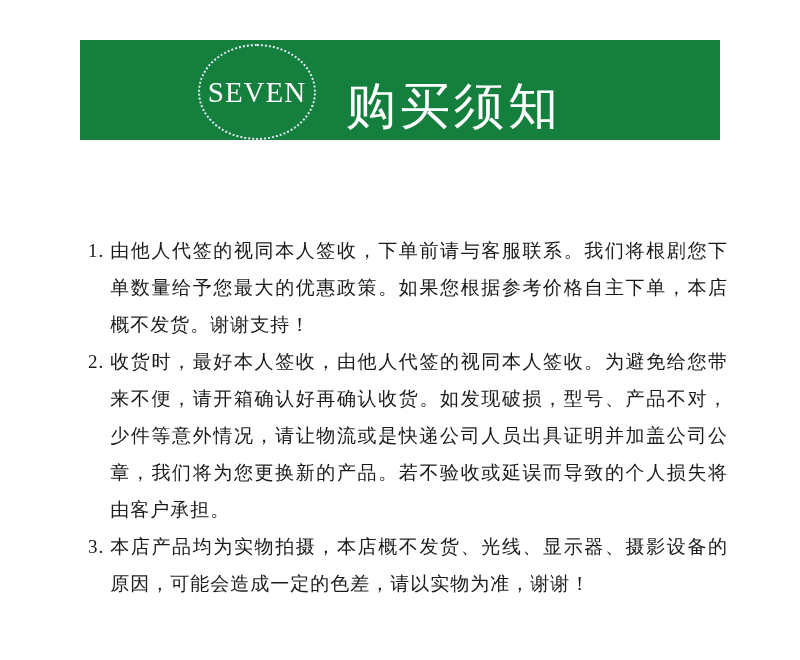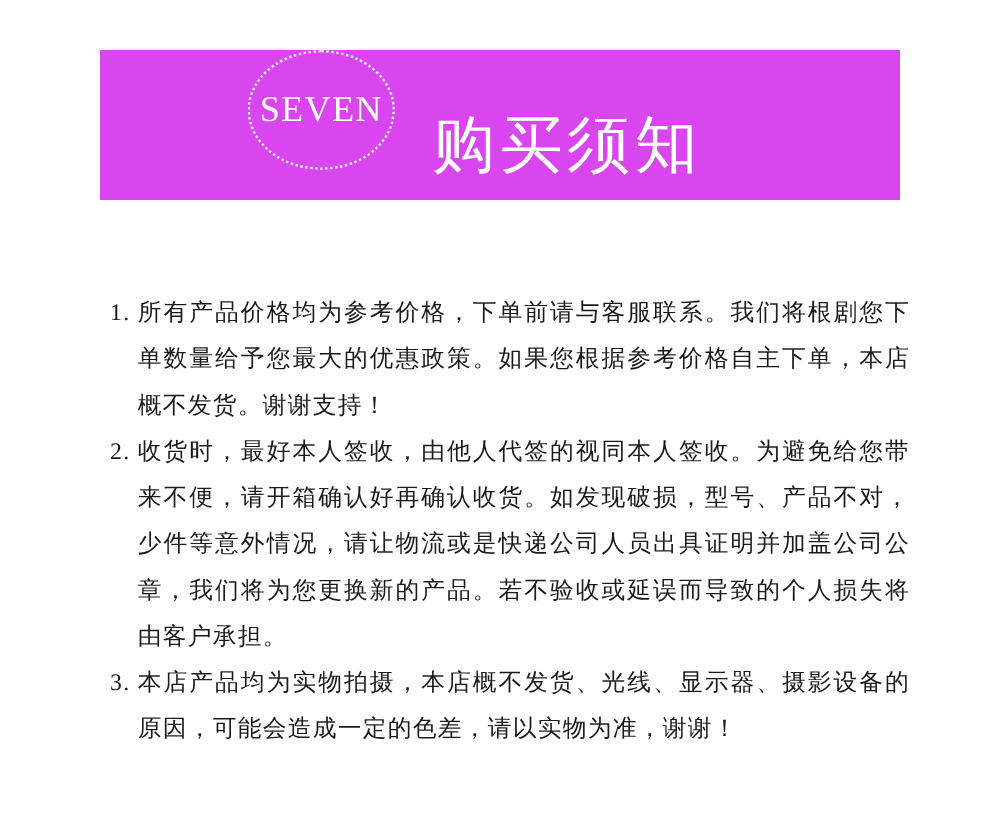--- a/index.html
+++ b/index.html
@@ -17,24 +17,24 @@
     position: relative;
     width: 800px;
     height: 660px;
     background: #ffffff;
   }
   .banner {
     position: absolute;
     left: 80px;
     top: 40px;
     width: 640px;
-    height: 120px;
-    background: #d946ef;
+    height: 100px;
+    background: #15803d;
     display: flex;
-    align-items: flex-start;
+    align-items: flex-end;
   }
   .banner-logo {
     position: relative;
     width: 118px;
     height: 96px;
     margin-left: 118px;
     display: flex;
     align-items: center;
     justify-content: center;
     flex: none;
@@ -103,21 +103,21 @@
       <span class="ellipse"></span>
       <span class="logo-text">SEVEN</span>
     </div>
     <div class="banner-title">购买须知</div>
   </div>
 
   <div class="content">
 
     <div class="para">
       <span class="para-num">1.</span>
-      <span class="para-text">所有产品价格均为参考价格，下单前请与客服联系。我们将根剧您下单数量给予您最大的优惠政策。如果您根据参考价格自主下单，本店概不发货。谢谢支持！</span>
+      <span class="para-text">由他人代签的视同本人签收，下单前请与客服联系。我们将根剧您下单数量给予您最大的优惠政策。如果您根据参考价格自主下单，本店概不发货。谢谢支持！</span>
     </div>
 
     <div class="para">
       <span class="para-num">2.</span>
       <span class="para-text">收货时，最好本人签收，由他人代签的视同本人签收。为避免给您带来不便，请开箱确认好再确认收货。如发现破损，型号、产品不对，少件等意外情况，请让物流或是快递公司人员出具证明并加盖公司公章，我们将为您更换新的产品。若不验收或延误而导致的个人损失将由客户承担。</span>
     </div>
 
     <div class="para">
       <span class="para-num">3.</span>
       <span class="para-text">本店产品均为实物拍摄，本店概不发货、光线、显示器、摄影设备的原因，可能会造成一定的色差，请以实物为准，谢谢！</span>

